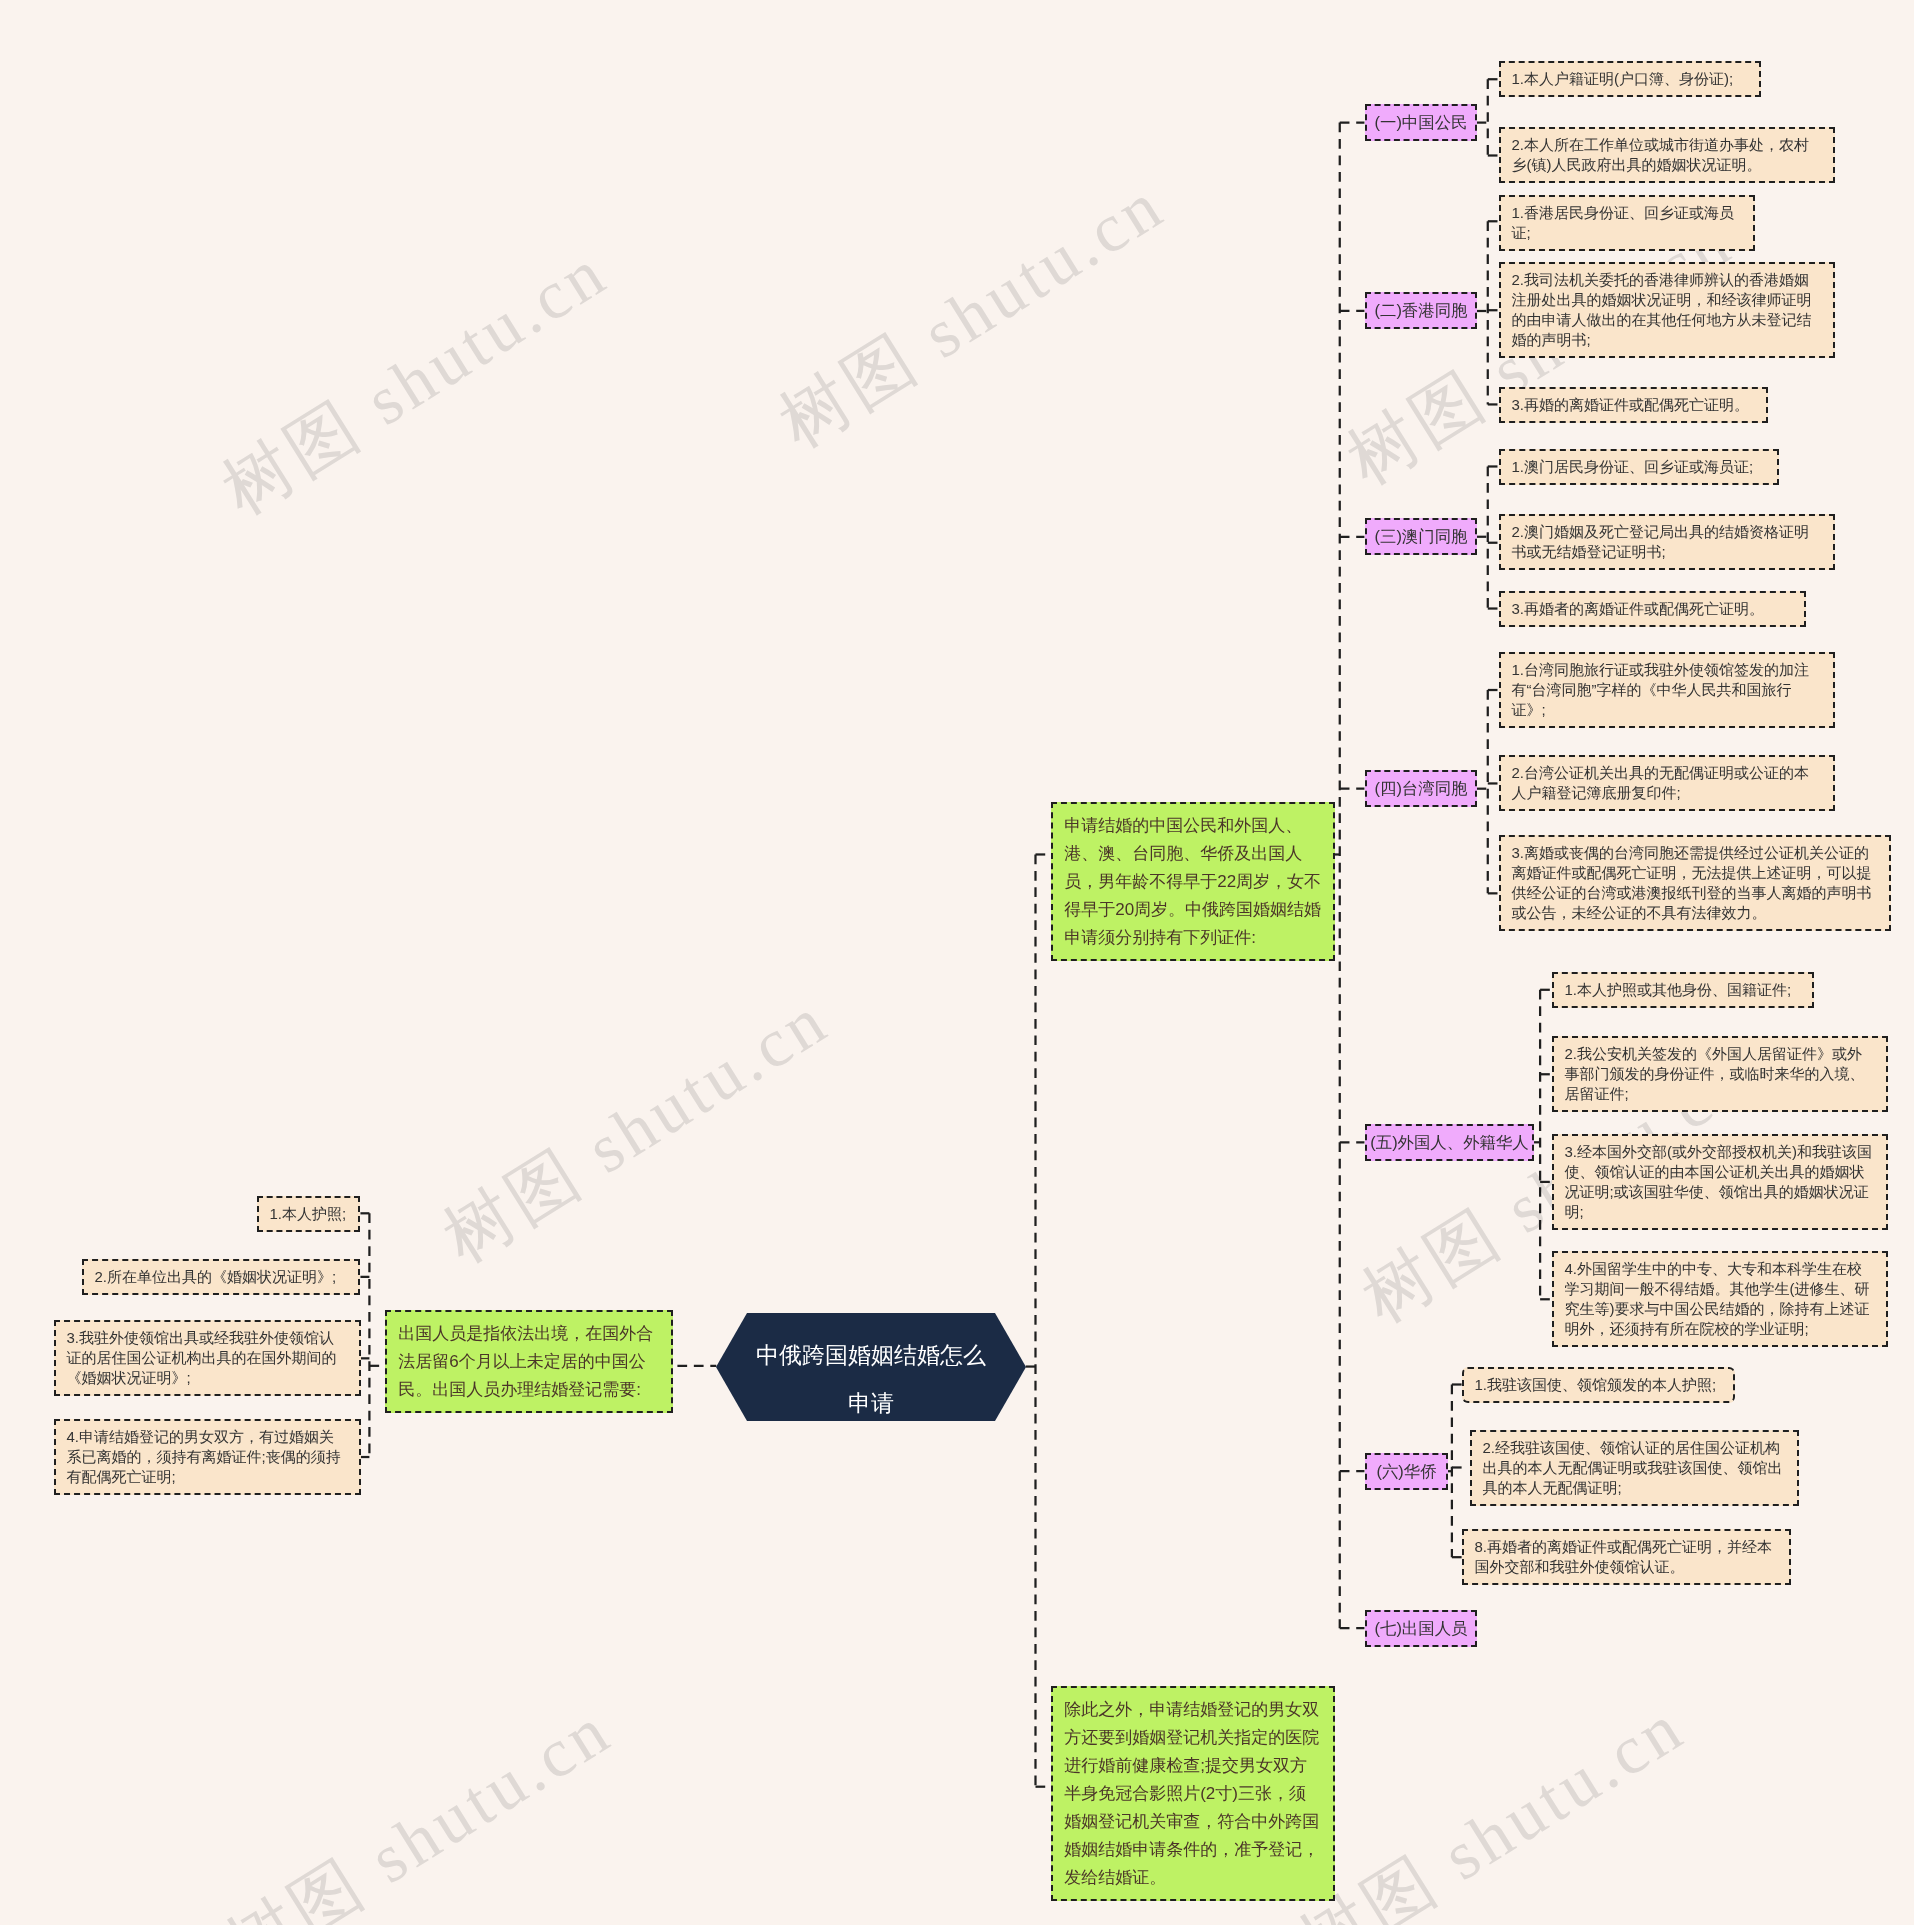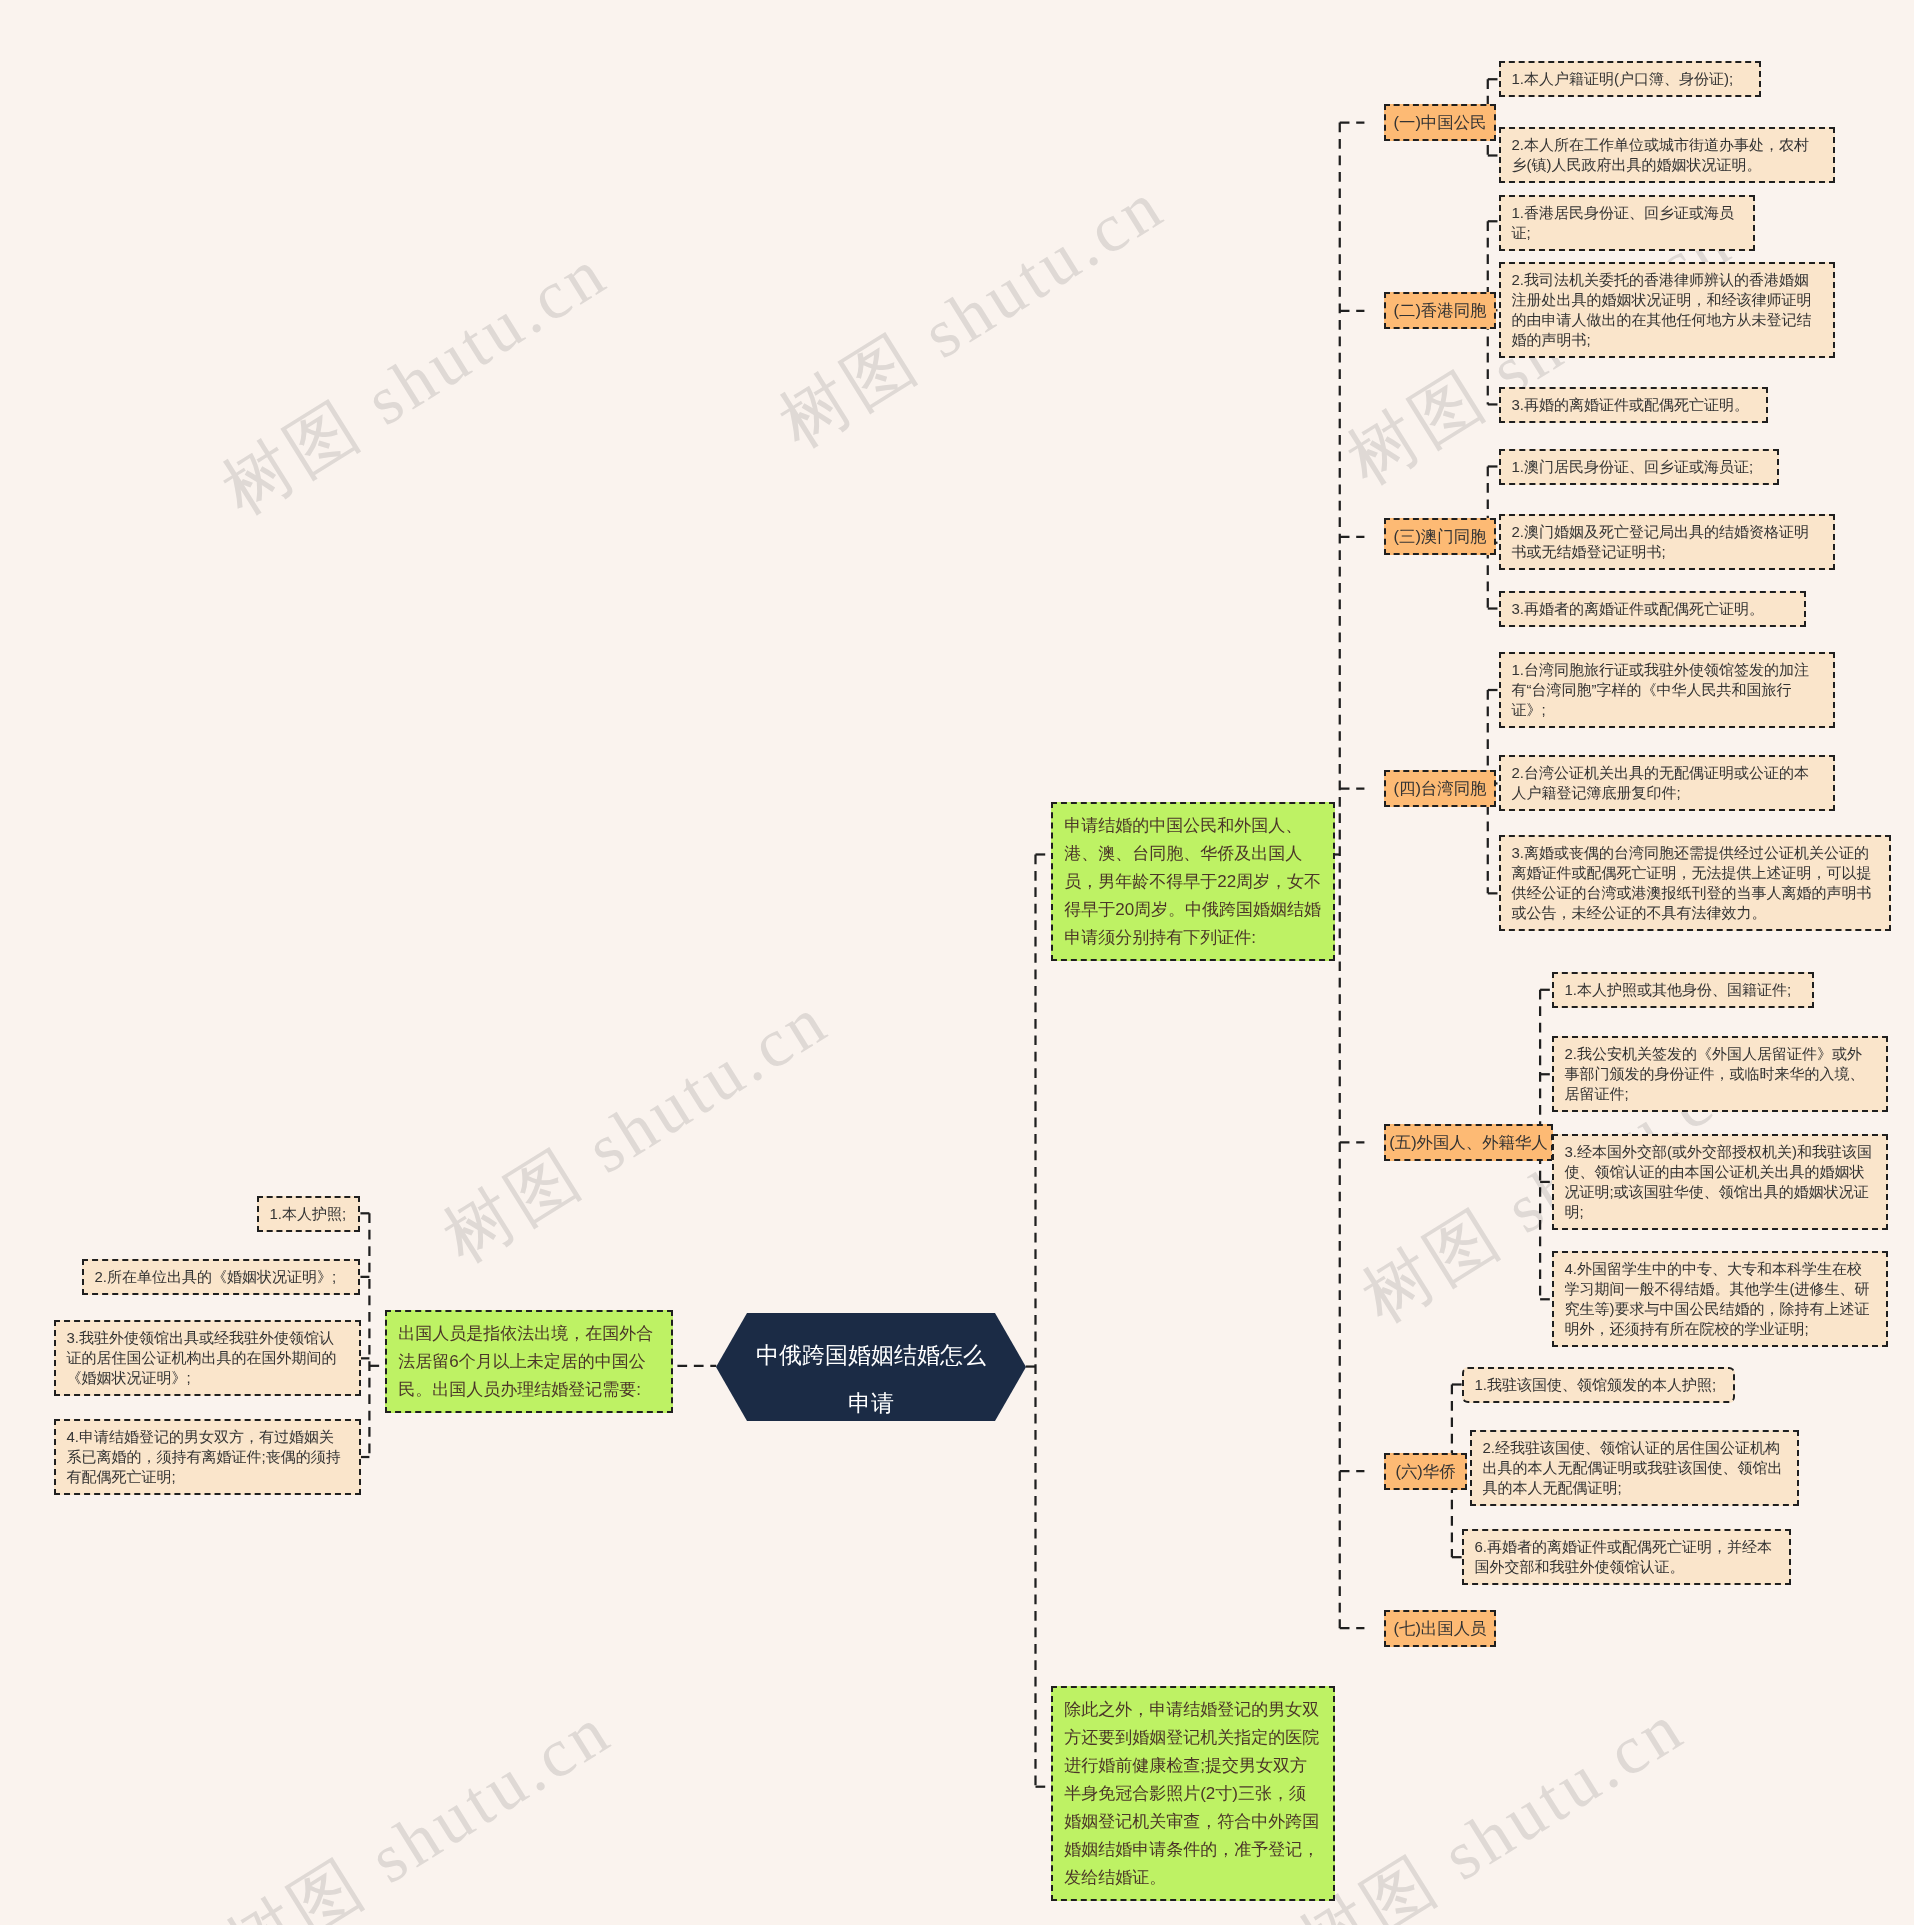--- a/index.html
+++ b/index.html
@@ -18,23 +18,23 @@
     transform:translate(-50%,-50%) rotate(-32deg);
     pointer-events:none;
   }
   .node{position:absolute;z-index:2;box-sizing:border-box;}
   .leaf{
     background:#fae5cb;border:2.2px dashed #1f1f1f;
     font-size:15px;line-height:20px;padding:6px 10.5px;
     word-break:break-all;
   }
   .label{
-    background:#fdba74;border:2.2px dashed #1f1f1f;
+    background:#f0abfc;border:2.2px dashed #1f1f1f;
     font-size:16.4px;line-height:33px;height:37px;text-align:center;
-    white-space:nowrap;overflow:hidden;margin-left:19px;
+    white-space:nowrap;overflow:hidden;
   }
   .main{
     background:#bef264;border:2.2px dashed #1f1f1f;
     font-size:17px;line-height:28px;padding:7.5px 11.2px;
     word-break:break-all;color:#4a3528;
   }
   .rootnode{
     background:#1b2b45;color:#fff;
     font-size:23px;line-height:48px;text-align:center;
     padding:18px 39px 0 39px;height:108px;
@@ -150,16 +150,16 @@
   <div class="node leaf" style="left:1499px;top:755px;width:336px;">2.台湾公证机关出具的无配偶证明或公证的本人户籍登记簿底册复印件;</div>
   <div class="node leaf" style="left:1499px;top:835px;width:392px;">3.离婚或丧偶的台湾同胞还需提供经过公证机关公证的离婚证件或配偶死亡证明，无法提供上述证明，可以提供经公证的台湾或港澳报纸刊登的当事人离婚的声明书或公告，未经公证的不具有法律效力。</div>
 
   <div class="node leaf" style="left:1552px;top:972px;width:262px;">1.本人护照或其他身份、国籍证件;</div>
   <div class="node leaf" style="left:1552px;top:1036px;width:336px;">2.我公安机关签发的《外国人居留证件》或外事部门颁发的身份证件，或临时来华的入境、居留证件;</div>
   <div class="node leaf" style="left:1552px;top:1134px;width:336px;">3.经本国外交部(或外交部授权机关)和我驻该国使、领馆认证的由本国公证机关出具的婚姻状况证明;或该国驻华使、领馆出具的婚姻状况证明;</div>
   <div class="node leaf" style="left:1552px;top:1251px;width:336px;">4.外国留学生中的中专、大专和本科学生在校学习期间一般不得结婚。其他学生(进修生、研究生等)要求与中国公民结婚的，除持有上述证明外，还须持有所在院校的学业证明;</div>
 
   <div class="node leaf" style="left:1462px;top:1367px;width:273px;border-radius:6px;">1.我驻该国使、领馆颁发的本人护照;</div>
   <div class="node leaf" style="left:1462px;top:1430px;width:329px;margin-left:8px;">2.经我驻该国使、领馆认证的居住国公证机构出具的本人无配偶证明或我驻该国使、领馆出具的本人无配偶证明;</div>
-  <div class="node leaf" style="left:1462px;top:1529px;width:329px;">6.再婚者的离婚证件或配偶死亡证明，并经本国外交部和我驻外使领馆认证。</div>
+  <div class="node leaf" style="left:1462px;top:1529px;width:329px;">8.再婚者的离婚证件或配偶死亡证明，并经本国外交部和我驻外使领馆认证。</div>
 
 </div>
 
 
 </body></html>

